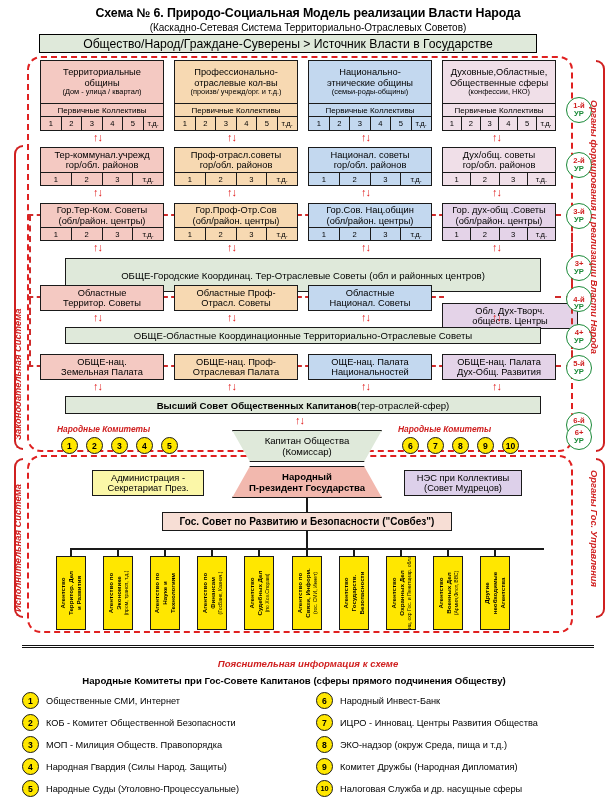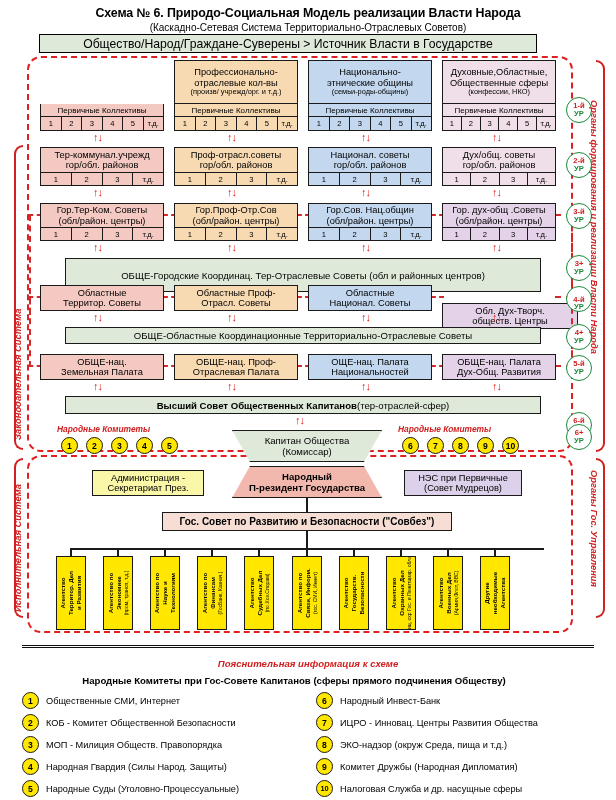--- a/index.html
+++ b/index.html
@@ -254,20 +254,25 @@
 <div class="page">
 
   <div class="title">Схема № 6. Природо-Социальная Модель реализации Власти Народа</div>
   <div class="subtitle">(Каскадно-Сетевая Система Территориально-Отраслевых Советов)</div>
 
   <div class="banner">Общество/Народ/Граждане-Суверены &gt; Источник Власти в Государстве</div>
 
   <div class="redframe"></div>
   <div class="redframe2"></div>
 
+  <div class="bx c-ter" style="left:40px;top:60px;width:124px;height:44px;">
+    <div class="l1">Территориальные</div>
+    <div class="l2">общины</div>
+    <div class="sm">(Дом - улица / квартал)</div>
+  </div>
   <div class="subbar c-ter" style="left:40px;top:104px;width:124px;height:13px;">Первичные Коллективы</div>
   <div class="cells c-ter" style="left:40px;top:117px;width:124px;height:14px;">
     <div>1</div>
     <div>2</div>
     <div>3</div>
     <div>4</div>
     <div>5</div>
     <div>т.д.</div>
   </div>
 
@@ -519,21 +524,21 @@
   <div class="penta-up" style="left:232px;top:466px;width:150px;height:32px;">
     <div>Народный</div>
     <div>П-резидент Государства</div>
   </div>
 
   <div class="bx c-yellowlt" style="left:92px;top:470px;width:112px;height:26px;">
     <div class="l1">Администрация -</div>
     <div class="l2">Секретариат През.</div>
   </div>
   <div class="bx c-violet" style="left:404px;top:470px;width:118px;height:26px;">
-    <div class="l1">НЭС при Первичные</div>
+    <div class="l1">НЭС при Коллективы</div>
     <div class="l2">(Совет Мудрецов)</div>
   </div>
 
   <div class="connline" style="left:306px;top:498px;width:1.5px;height:14px;"></div>
   <div class="bx c-pink" style="left:162px;top:512px;width:290px;height:19px;font-weight:bold;">
     <div style="font-size:10px;">Гос. Совет по Развитию и Безопасности ("Совбез")</div>
   </div>
 
   <div class="connline" style="left:306px;top:531px;width:1.5px;height:18px;"></div>
   <div class="connline" style="left:70px;top:548px;width:474px;height:1.5px;"></div>

